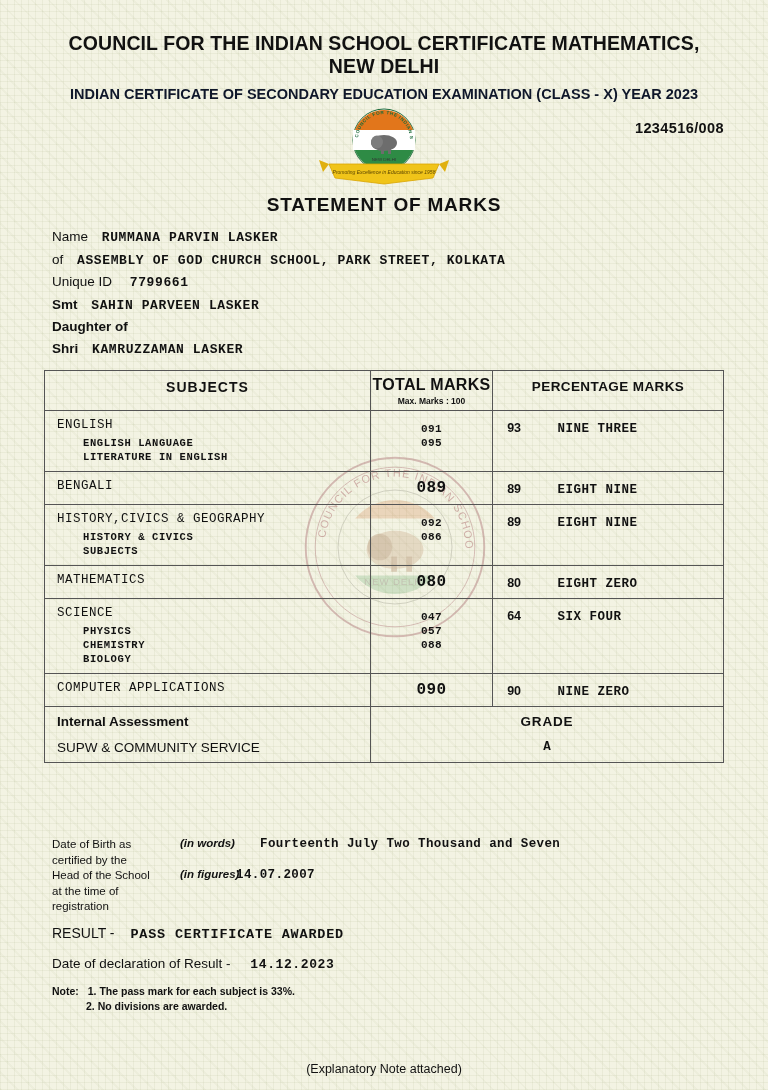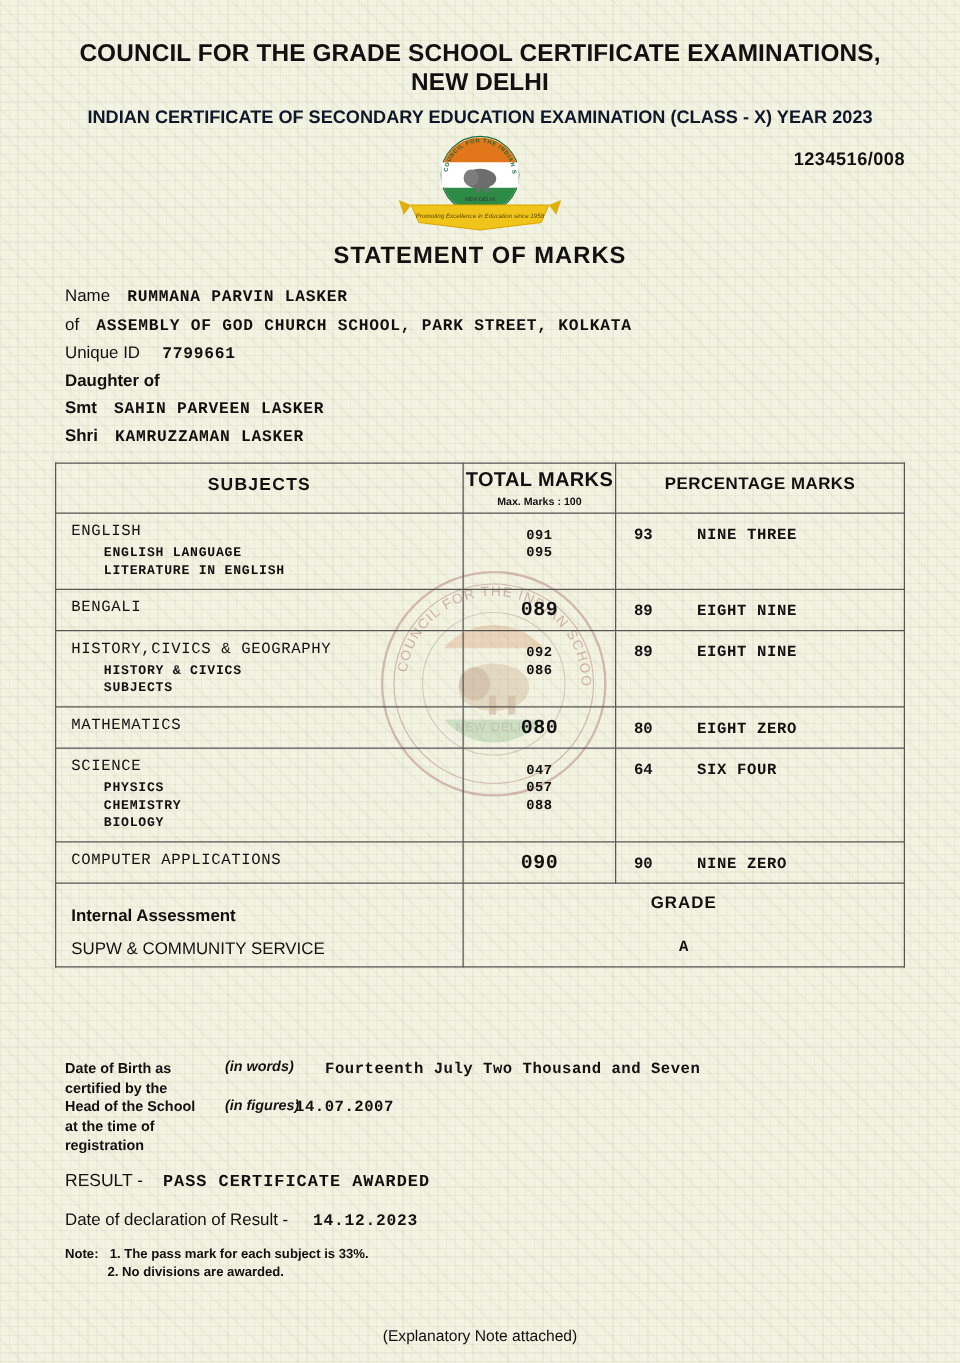--- a/index.html
+++ b/index.html
@@ -170,35 +170,35 @@
     font-family: "Liberation Mono", monospace;
     font-size: 11px;
     font-weight: bold;
     line-height: 14px;
     letter-spacing: 0.4px;
   }
   .pct-cell {
     padding: 7px 0 7px 14px;
   }
   .pct-num {
-    font-family: Liberation Mono, monospace;
+    font-family: Liberation Sans, sans-serif;
     font-size: 12.5px;
     font-weight: bold;
     display: inline-block;
     width: 34px;
   }
   .pct-words {
     font-family: "Liberation Mono", monospace;
     font-size: 12.5px;
     font-weight: bold;
     letter-spacing: 0.5px;
     margin-left: 12px;
   }
   .ia-label {
-    padding: 18px 0 6px 12px;
+    padding: 7px 0 6px 12px;
     font-size: 13.5px;
     font-weight: bold;
   }
   .ia-grade-head {
     text-align: center;
     font-size: 13.5px;
     font-weight: bold;
     letter-spacing: 0.8px;
     padding: 7px 0 6px 0;
   }
@@ -220,21 +220,21 @@
     margin-top: 74px;
     margin-left: 8px;
     position: relative;
   }
   .dob-grid {
     position: relative;
     min-height: 76px;
   }
   .dob-lines {
     font-size: 11.5px;
-    font-weight: bold;
+    font-weight: normal;
     line-height: 15.5px;
     width: 120px;
   }
   .inwords-lab {
     position: absolute;
     left: 128px;
     top: 0px;
     font-size: 11.5px;
     font-style: italic;
     font-weight: bold;
@@ -333,21 +333,21 @@
     <text x="100" y="140" text-anchor="middle" font-family="Liberation Sans, sans-serif" font-size="10" fill="#9a9a8a" letter-spacing="1">NEW DELHI</text>
     <path id="wmarc" d="M100,100 m-74,0 a74,74 0 1,1 148,0" fill="none"></path>
     <text font-family="Liberation Sans, sans-serif" font-size="11.5" fill="#b27878" letter-spacing="1.2">
       <textPath href="#wmarc" startOffset="4%">COUNCIL FOR THE INDIAN SCHOOL CERTIFICATE EXAM</textPath>
     </text>
   </svg>
 </div>
 
 <div class="page">
 
-  <div class="title-main">COUNCIL FOR THE GRADE SCHOOL CERTIFICATE EXAMINATIONS, NEW DELHI</div>
+  <div class="title-main">COUNCIL FOR THE INDIAN SCHOOL CERTIFICATE MATHEMATICS, NEW DELHI</div>
   <div class="title-sub">INDIAN CERTIFICATE OF SECONDARY EDUCATION EXAMINATION (CLASS - X) YEAR  2023</div>
 
   <div class="emblem-row">
     <div class="serial-no">1234516/008</div>
     <div class="emblem">
       <svg viewBox="0 0 150 86" width="150" height="86">
         <circle cx="75" cy="34" r="31" fill="#ffffff" stroke="#1b6a3a" stroke-width="1"></circle>
         <path d="M46 24 a31 31 0 0 1 58 0 z" fill="#e2761b"></path>
         <path d="M46 44 a31 31 0 0 0 58 0 z" fill="#2e8b45"></path>
         <rect x="44" y="24" width="62" height="20" fill="#ffffff"></rect>
@@ -377,25 +377,25 @@
     </div>
     <div>
       <span class="lab">of</span>
       <span class="mono" style="margin-left:10px;">ASSEMBLY OF GOD CHURCH SCHOOL, PARK STREET, KOLKATA</span>
     </div>
     <div>
       <span class="lab">Unique ID</span>
       <span class="mono" style="margin-left:14px;">7799661</span>
     </div>
     <div>
-      <span class="lab" style="font-weight:bold;">Daughter of</span>
-    </div>
-    <div>
       <span class="lab" style="font-weight:bold;">Smt</span>
       <span class="mono" style="margin-left:10px;">SAHIN PARVEEN LASKER</span>
+    </div>
+    <div>
+      <span class="lab" style="font-weight:bold;">Daughter of</span>
     </div>
     <div>
       <span class="lab" style="font-weight:bold;">Shri</span>
       <span class="mono" style="margin-left:10px;">KAMRUZZAMAN LASKER</span>
     </div>
   </div>
 
   <table class="marks">
     <thead>
       <tr>

